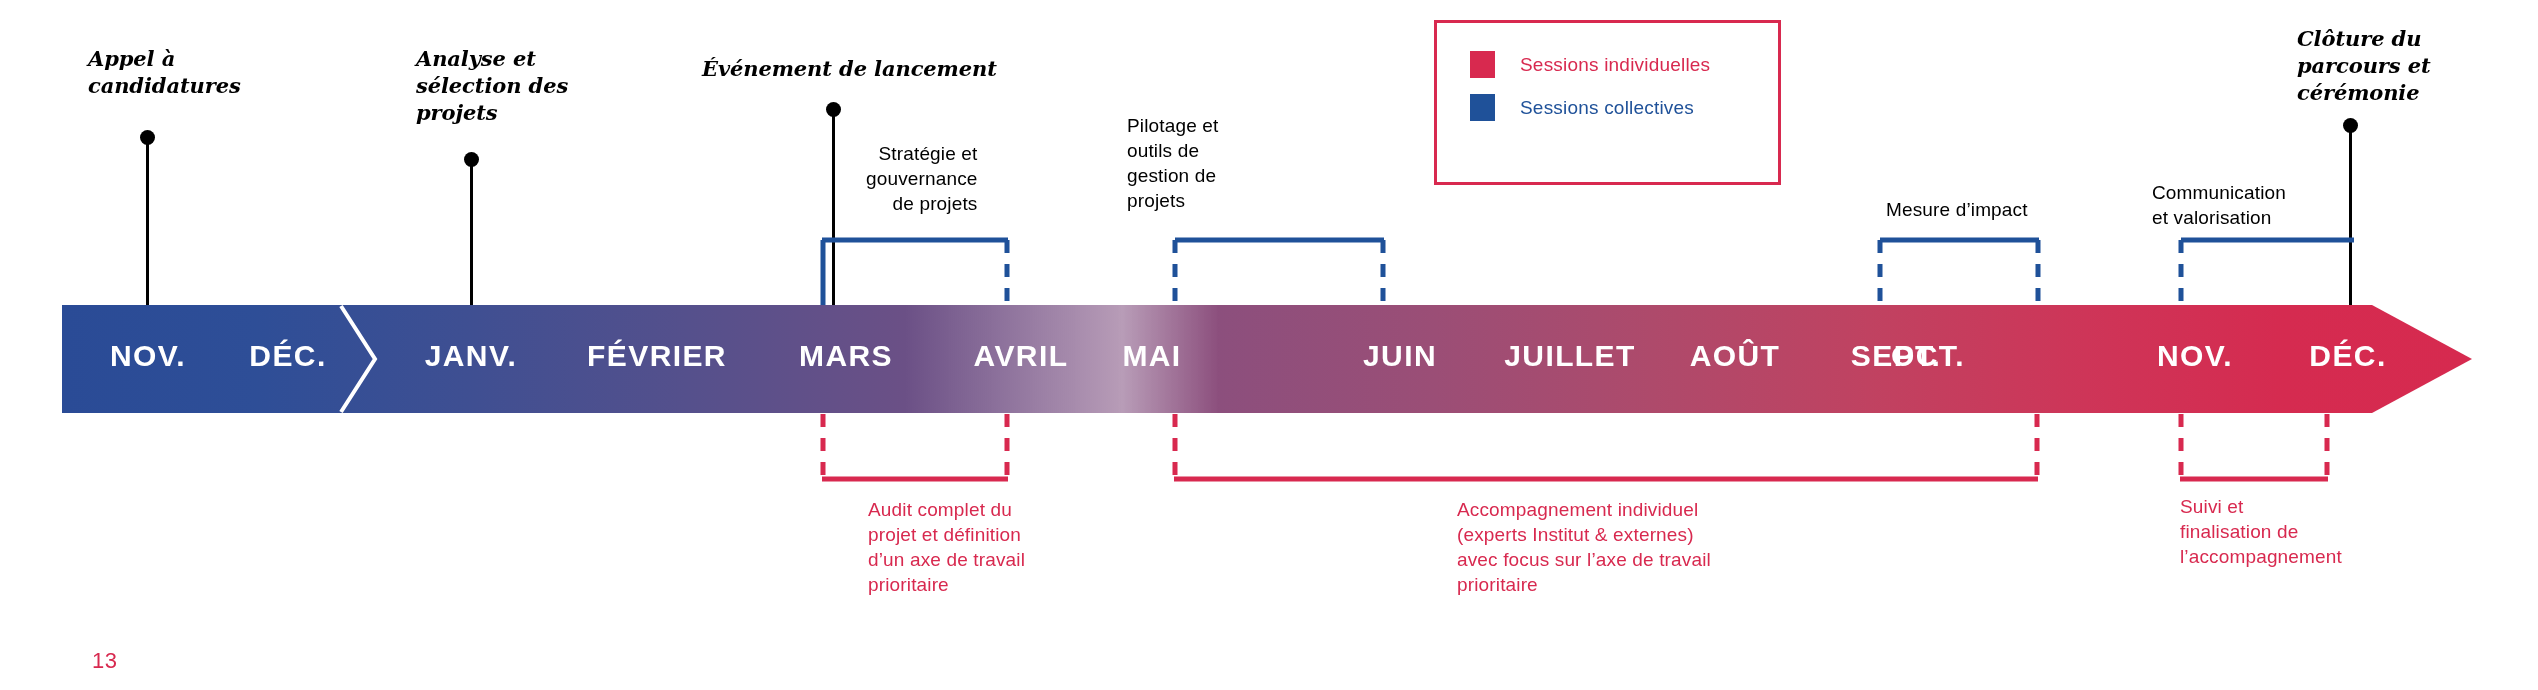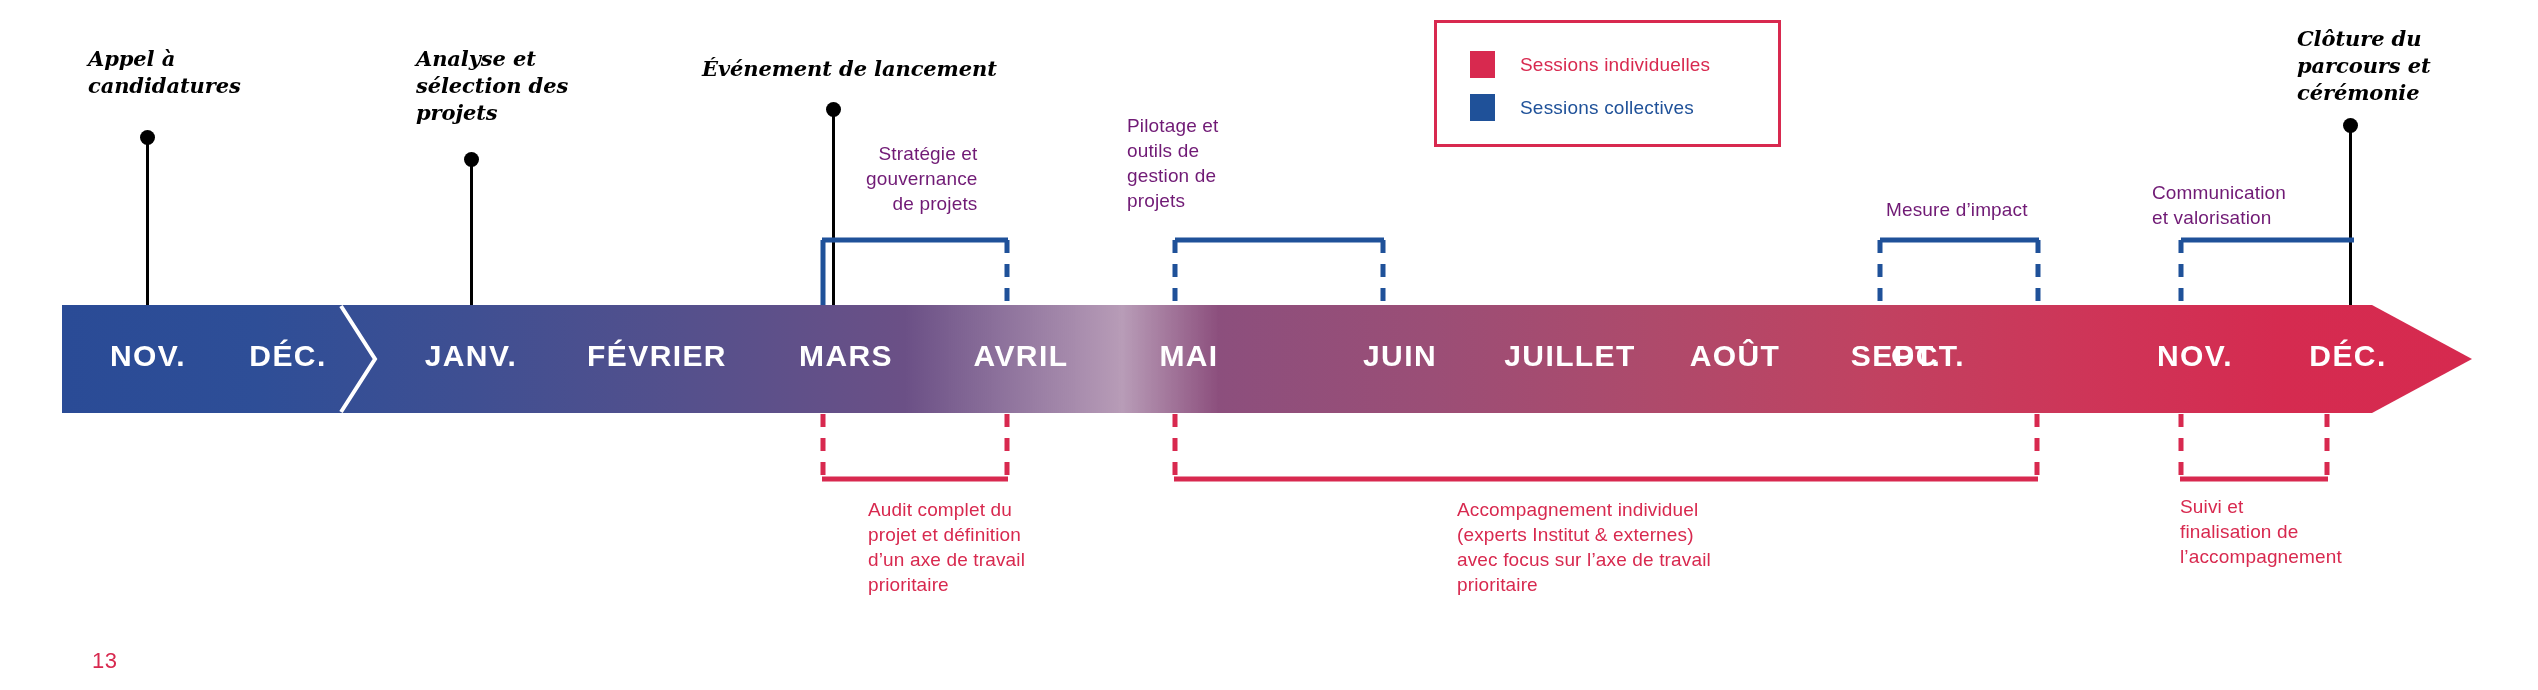--- a/index.html
+++ b/index.html
@@ -91,21 +91,21 @@
     height: 118px;
     pointer-events: none;
   }
 
   
   #legend {
     position: absolute;
     left: 1434px;
     top: 20px;
     width: 347px;
-    height: 127px;
+    height: 165px;
     border: 3px solid #d8294f;
     background: #ffffff;
     text-align: right;
   }
   .legend-row {
     position: absolute;
     left: 33px;
     display: flex;
     align-items: center;
   }
@@ -126,21 +126,21 @@
 
   
   .anno-label {
     position: absolute;
     font-size: 19px;
     line-height: 1.32;
     letter-spacing: 0.15px;
     white-space: pre-line;
     font-family: "Liberation Sans", sans-serif;
   }
-  .anno-label.blue { color: #701a75; }
+  .anno-label.blue { color: #000000; }
   .anno-label.pink { color: #d8294f; }
 
   
   .bracket { position: absolute; pointer-events: none; }
 
   
   #page-number {
     position: absolute;
     left: 92px;
     top: 648px;
@@ -229,21 +229,21 @@
   <svg id="chevron" viewBox="0 0 44 118">
     <path d="M4 6 L38 59 L4 112" stroke="#ffffff" stroke-width="4" fill="none"></path>
   </svg>
 
   <span class="month" style="left:148px;">NOV.</span>
   <span class="month" style="left:288px;">DÉC.</span>
   <span class="month" style="left:471px;">JANV.</span>
   <span class="month" style="left:657px;">FÉVRIER</span>
   <span class="month" style="left:846px;">MARS</span>
   <span class="month" style="left:1021px;">AVRIL</span>
-  <span class="month" style="left:1189px;">MAI</span>
+  <span class="month" style="left:1152px;">MAI</span>
   <span class="month" style="left:1400px;">JUIN</span>
   <span class="month" style="left:1570px;">JUILLET</span>
   <span class="month" style="left:1735px;">AOÛT</span>
   <span class="month" style="left:1896px;">SEPT.</span>
   <span class="month" style="left:1928px;">OCT.</span>
   <span class="month" style="left:2195px;">NOV.</span>
   <span class="month" style="left:2348px;">DÉC.</span>
 
   <svg class="bracket" style="left:820px; top:412px;" width="190" height="72" viewBox="0 0 190 72">
     <path d="M3 2 V68" stroke="#d8294f" stroke-width="5" fill="none" stroke-dasharray="13 11"></path>

